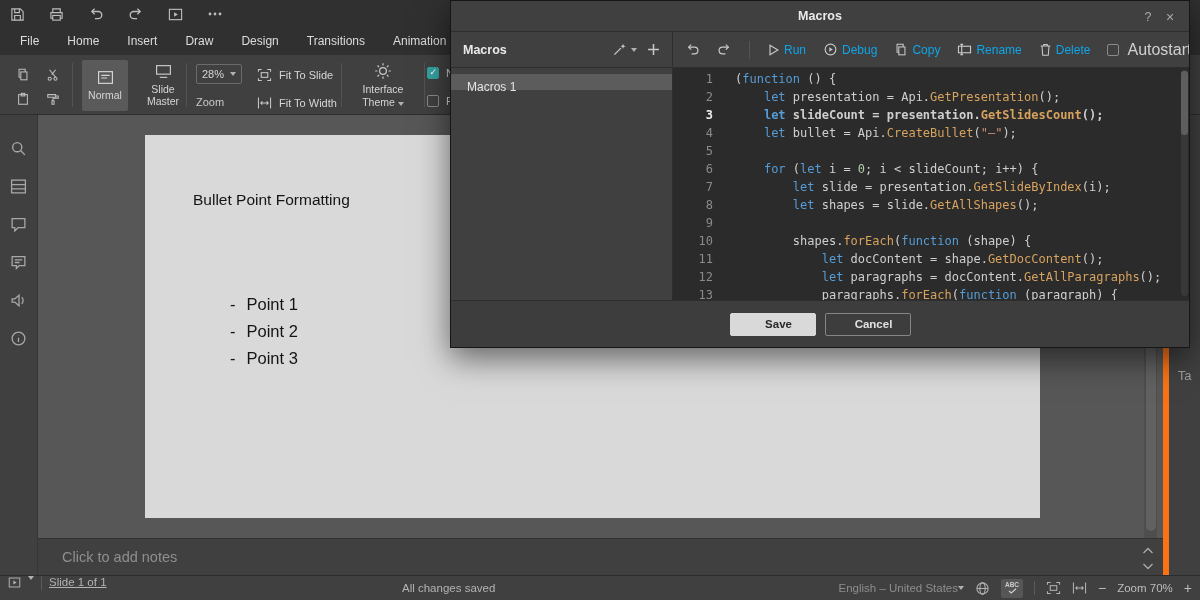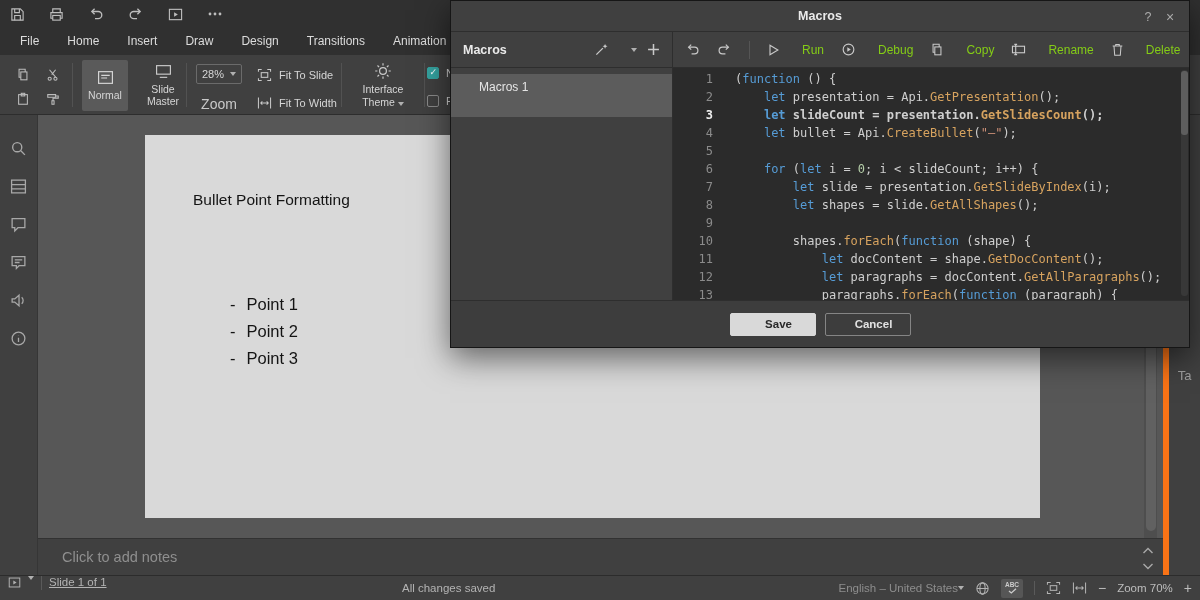--- a/index.html
+++ b/index.html
@@ -21,21 +21,21 @@
 
   
   .toolbar{position:absolute;left:0;top:55px;width:1200px;height:60px;background:#404040;border-bottom:1px solid #2d2d2d;z-index:1;}
   .clip-grid{position:absolute;left:8px;top:8px;display:grid;grid-template-columns:30px 30px;grid-auto-rows:24px;}
   .clip-cell{display:flex;align-items:center;justify-content:center;cursor:pointer;}
   .tsep{position:absolute;top:8px;width:1px;height:44px;background:#525252;}
   .big-btn{position:absolute;top:5px;width:46px;height:51px;display:flex;flex-direction:column;align-items:center;justify-content:center;gap:4px;font-size:10.5px;color:#d6d6d6;text-align:center;border-radius:2px;cursor:pointer;}
   .big-btn .lbl{line-height:1.15;}
   .big-btn.selected{background:#5a5a5a;}
   .zoom-select{position:absolute;left:196px;top:9px;width:46px;height:20px;border:1px solid #6b6b6b;border-radius:2px;display:flex;align-items:center;justify-content:space-between;padding:0 5px;font-size:11px;color:#d6d6d6;cursor:pointer;}
-  .zoom-caption{position:absolute;left:196px;top:41px;width:46px;text-align:center;font-size:14px;color:#c9c9c9;}
+  .zoom-caption{position:absolute;left:196px;top:41px;width:46px;text-align:left;font-size:11px;color:#c9c9c9;}
   .fit-btn{position:absolute;left:257px;display:flex;align-items:center;gap:7px;font-size:11px;color:#d6d6d6;cursor:pointer;white-space:nowrap;}
   .theme-btn{position:absolute;left:346px;top:7px;width:74px;height:48px;display:flex;flex-direction:column;align-items:center;gap:3px;font-size:10.5px;color:#d6d6d6;cursor:pointer;}
   .theme-lbl-wrap{width:64px;text-align:center;line-height:1.2;}
   .chk-row{position:absolute;left:427px;display:flex;align-items:center;gap:7px;font-size:11px;color:#d6d6d6;cursor:pointer;white-space:nowrap;}
   .chk-box{width:12px;height:12px;border:1px solid #8a8a8a;border-radius:2px;background:transparent;position:relative;flex:none;}
   .chk-box.checked{background:var(--accent,#35a3a0);border-color:var(--accent,#35a3a0);}
   .chk-box.checked::after{content:"✓";color:#fff;font-size:9px;position:absolute;left:1.5px;top:-1px;}
 
   
   .left-strip{position:absolute;left:0;top:115px;width:38px;height:460px;background:#404040;border-right:1px solid #363636;display:flex;flex-direction:column;align-items:center;padding-top:22px;gap:16px;z-index:1;}
@@ -76,26 +76,26 @@
   .dlg-header{height:31px;display:flex;align-items:center;justify-content:center;position:relative;border-bottom:1px solid #2e2e2e;}
   .dlg-title{font-size:12.5px;font-weight:bold;color:#eaeaea;}
   .dlg-hbtn{position:absolute;top:0;width:18px;height:31px;display:flex;align-items:center;justify-content:center;color:#ababab;font-size:14px;cursor:pointer;}
   .dlg-help{right:32px;font-size:12.5px;}
   .dlg-close{right:10px;}
   .dlg-toolbar{height:36px;display:flex;align-items:stretch;border-bottom:1px solid #2e2e2e;}
   .dlg-left-head{width:222px;flex:none;display:flex;align-items:center;padding:0 12px;gap:10px;border-right:1px solid #2e2e2e;}
   .dlg-left-head .spacer{flex:1;}
   .panel-label{font-size:12.5px;font-weight:bold;color:#eaeaea;}
   .dlg-code-head{flex:1;display:flex;align-items:center;padding:0 12px;gap:17px;}
-  .tool-btn{display:flex;align-items:center;gap:22px;font-size:12px;color:#84cc16;cursor:pointer;white-space:nowrap;background:none;border:none;}
+  .tool-btn{display:flex;align-items:center;gap:4px;font-size:12px;color:#0ea5e9;cursor:pointer;white-space:nowrap;background:none;border:none;}
   .dlg-sep{width:1px;height:18px;background:#555555;}
   .autostart{margin-left:auto;display:flex;align-items:center;gap:8px;font-size:16px;color:#d0d0d0;cursor:pointer;padding-right:4px;}
   .dlg-body{height:232px;display:flex;}
   .macro-list-panel{width:222px;flex:none;border-right:1px solid #2e2e2e;padding-top:6px;background:#404040;}
-  .macro-item{height:43px;line-height:26px;padding-left:28px;font-size:12px;color:#e5e5e5;cursor:pointer;}
+  .macro-item{height:16px;line-height:26px;padding-left:16px;font-size:12px;color:#e5e5e5;cursor:pointer;}
   .macro-item.selected{background:#5c5c5c;}
   .code-panel{flex:1;background:#2b2b2b;position:relative;overflow:hidden;font-family:"DejaVu Sans Mono",monospace;cursor:text;}
   .code-lines{position:absolute;left:0;top:2px;right:10px;}
   .code-line{display:flex;height:18px;line-height:18px;font-size:12px;white-space:pre;}
   .code-line .ln{width:40px;text-align:right;color:#8b8b8b;flex:none;}
   .code-line .code{margin-left:22px;color:#cfcfcf;}
   .code-line.active .ln{color:#ededed;font-weight:bold;}
   .code-line.active .code{font-weight:bold;}
   .tok-kw{color:var(--kw,#569cd6);}
   .tok-str{color:var(--str,#ce9178);}

